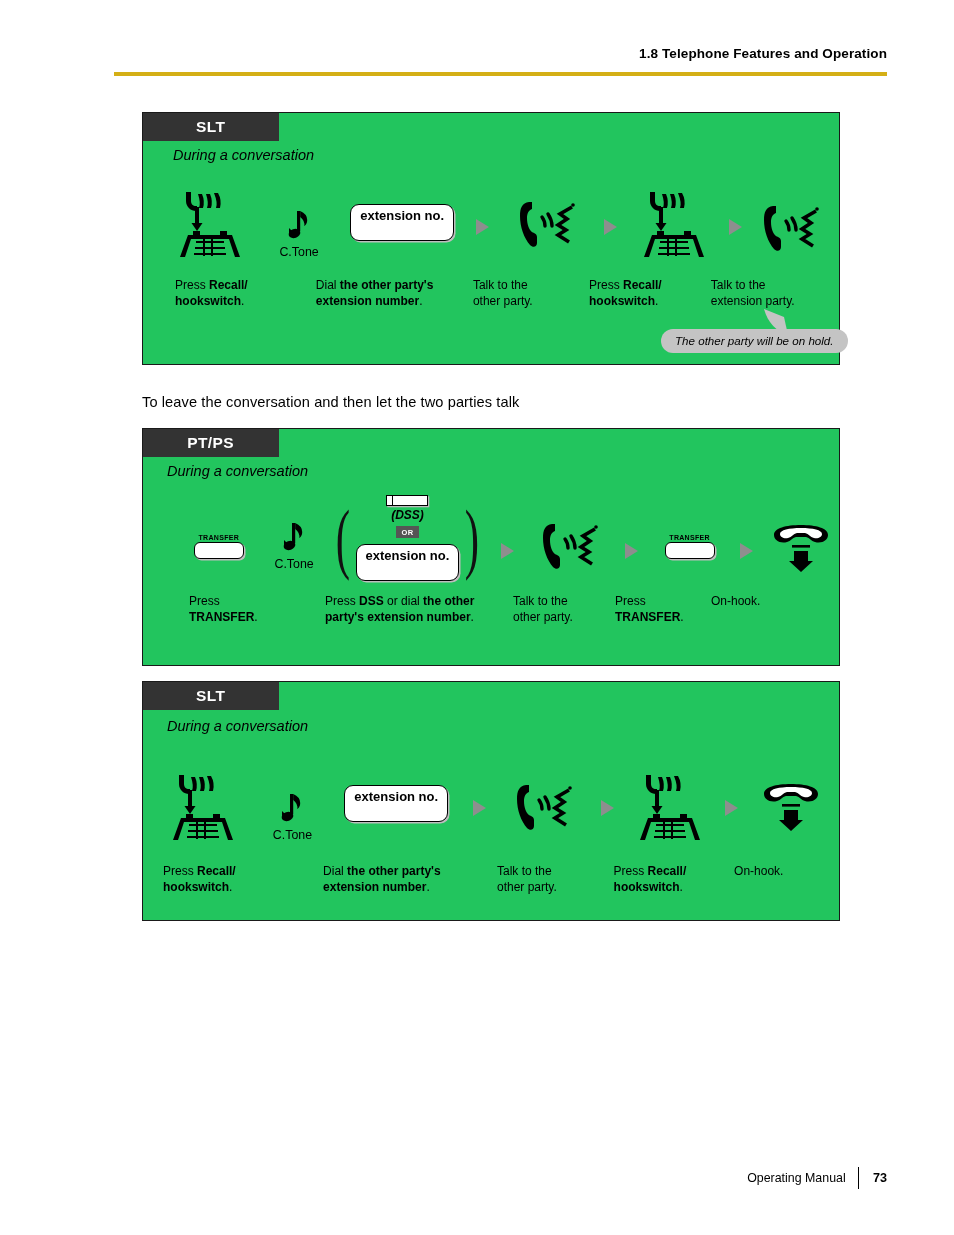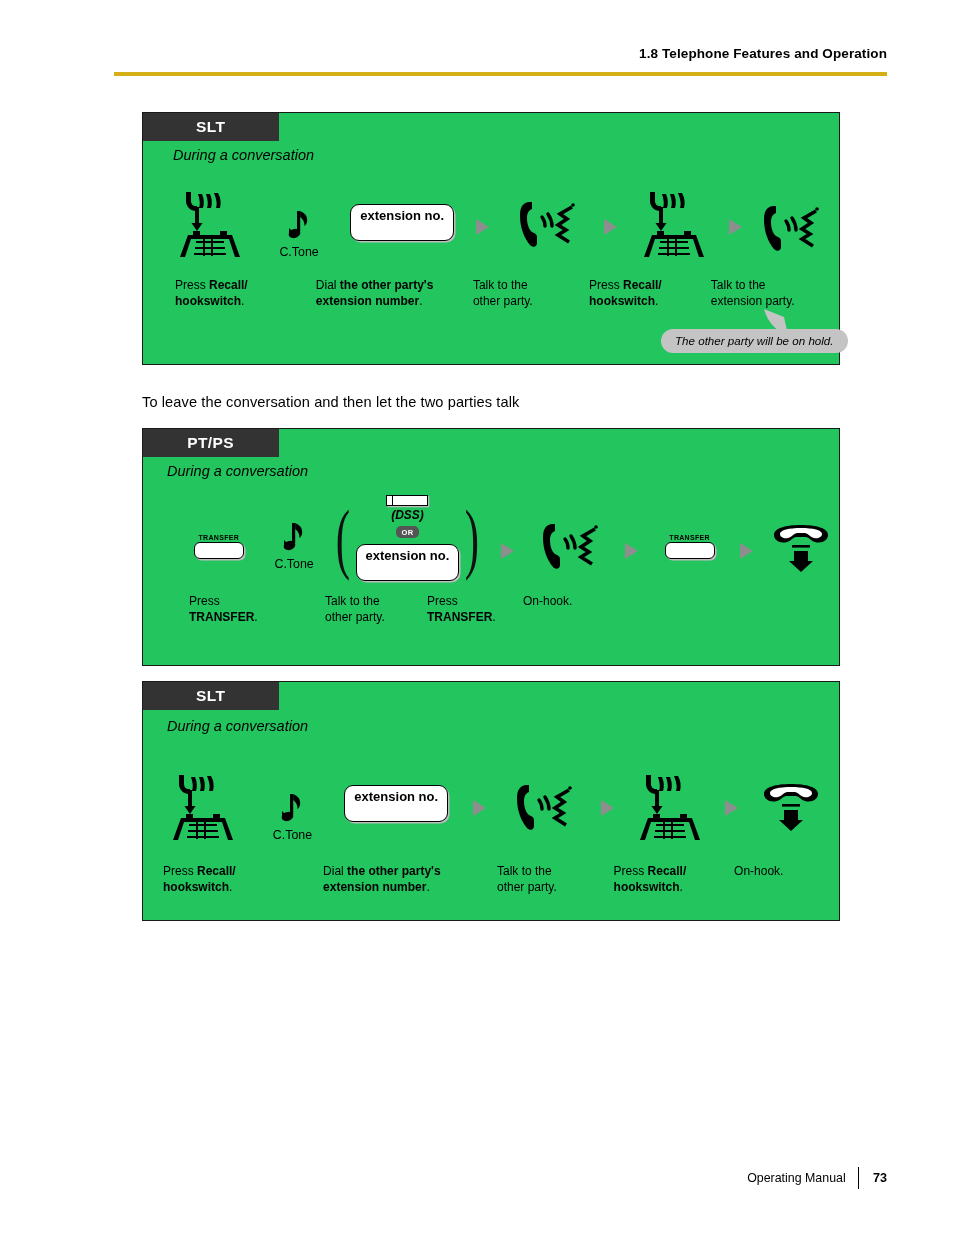--- a/index.html
+++ b/index.html
@@ -161,21 +161,21 @@
     font-style: italic;
     font-weight: bold;
     margin-top: 2px;
   }
   .or-badge {
     margin-top: 4px;
     font-size: 7.5px;
     font-weight: bold;
     color: #fff;
     background: #555;
-    border-radius: 5px;
+    border-radius: 0;
     padding: 1.5px 5px 1.5px 5px;
     letter-spacing: .4px;
   }
   .paren-group {
     display: flex;
     align-items: center;
   }
   .paren {
     font-size: 78px;
     font-weight: 200;
@@ -454,20 +454,23 @@
         <rect x="22" y="20" width="18" height="2.6" fill="#000"></rect>
         <polygon points="24,26 38,26 38,36 43,36 31,47 19,36 24,36" fill="#000"></polygon>
       </svg>
     </div>
   </div>
 
   <div class="captions" style="left:46px; top:165px; width:650px;">
     <div class="caption" style="width:136px;">
       <span>Press</span><br><b>TRANSFER</b><span>.</span>
     </div>
+    <div class="caption" style="width:188px;">
+      <span>Press </span><b>DSS</b><span> or dial </span><b>the other</b><br><b>party's extension number</b><span>.</span>
+    </div>
     <div class="caption" style="width:102px;">
       <span>Talk to the</span><br><span>other party.</span>
     </div>
     <div class="caption" style="width:96px;">
       <span>Press</span><br><b>TRANSFER</b><span>.</span>
     </div>
     <div class="caption" style="width:100px;">
       <span>On-hook.</span>
     </div>
   </div>

